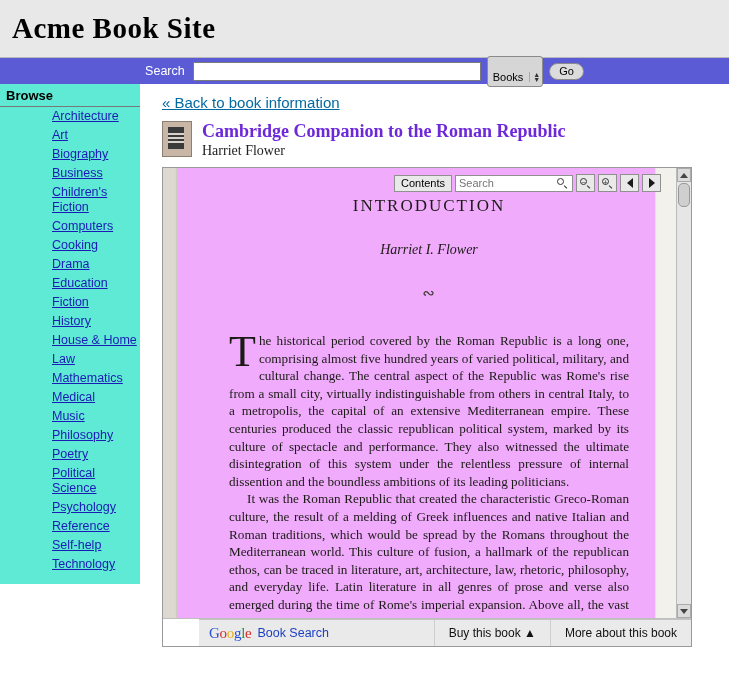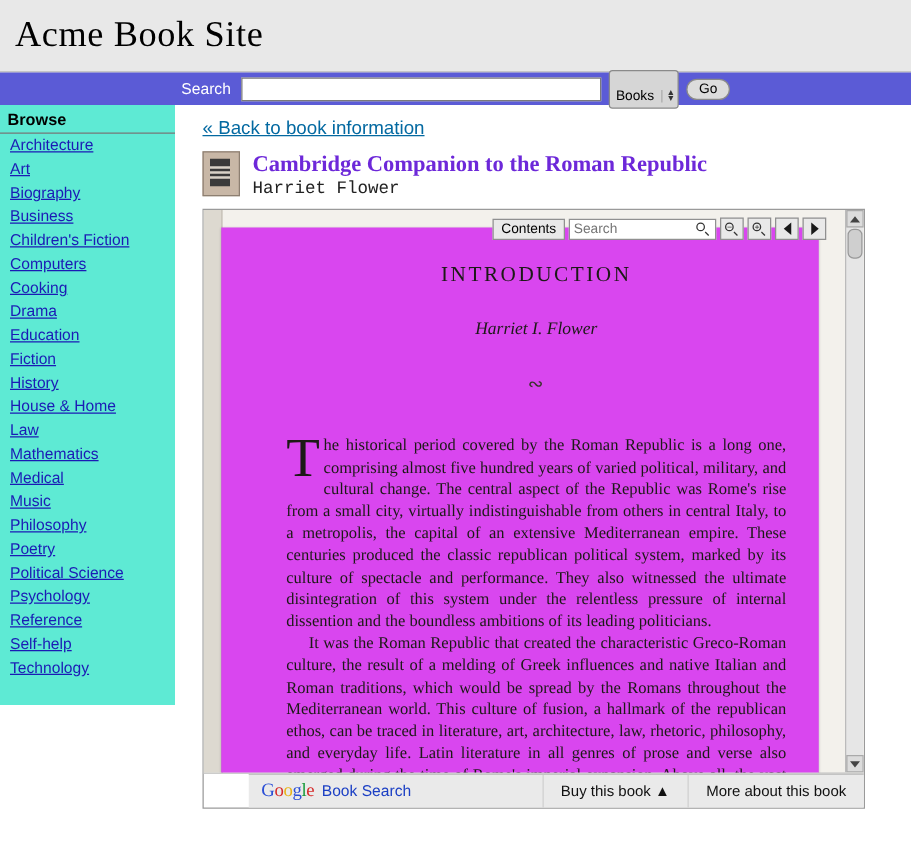--- a/index.html
+++ b/index.html
@@ -17,20 +17,21 @@
   }
   
   .site-header {
     height: 58px;
     background: #e8e8e8;
     border-bottom: 1px solid #b9b9b9;
     display: flex;
     align-items: center;
     padding-left: 12px;
     box-sizing: border-box;
+    font-weight: bold;
   }
   .site-title {
     font-family: "Liberation Serif", serif;
     font-size: 29px;
     color: #000000;
     letter-spacing: 0.5px;
   }
   
   .search-bar {
     height: 26px;
@@ -111,20 +112,21 @@
     border-bottom: 1px solid #777;
   }
   .sidebar-item {
     display: block;
     font-size: 12.5px;
     color: #1b1bb5;
     text-decoration: underline;
     padding: 2px 0 2px 8px;
     cursor: pointer;
     line-height: 15px;
+    margin-left: 44px;
   }
   
   .main {
     flex: 1;
     padding: 10px 0 0 22px;
     box-sizing: border-box;
   }
   .back-link {
     font-size: 15px;
     color: #0369a1;
@@ -163,21 +165,21 @@
     box-shadow: 0 4px 0 #d9d2c8, 0 8px 0 #d9d2c8;
   }
   .book-title {
     font-family: "Liberation Serif", serif;
     font-size: 18px;
     font-weight: bold;
     color: #6d28d9;
     line-height: 20px;
   }
   .book-author {
-    font-family: Liberation Mono, monospace;
+    font-family: Liberation Serif, serif;
     font-size: 14px;
     color: #222;
     margin-top: 2px;
   }
   
   .viewer {
     width: 530px;
     border: 1px solid #9a9a9a;
     background: #ffffff;
     box-sizing: border-box;
@@ -185,24 +187,24 @@
   .viewer-page-area {
     position: relative;
     height: 450px;
     background: #f3f1ec;
     overflow: hidden;
     border-bottom: 1px solid #bfbfbf;
   }
   .page-sheet {
     position: absolute;
     left: 14px;
-    top: 14px;
+    top: 0;
     width: 478px;
     height: 450px;
-    background: #d946ef;
+    background: #f0abfc;
     box-shadow: 0 0 2px rgba(0,0,0,0.2);
     overflow: hidden;
   }
   .left-gutter {
     position: absolute;
     left: 0; top: 0;
     width: 14px; height: 450px;
     background: #ddd9d0;
     border-right: 1px solid #c4bfb5;
   }

